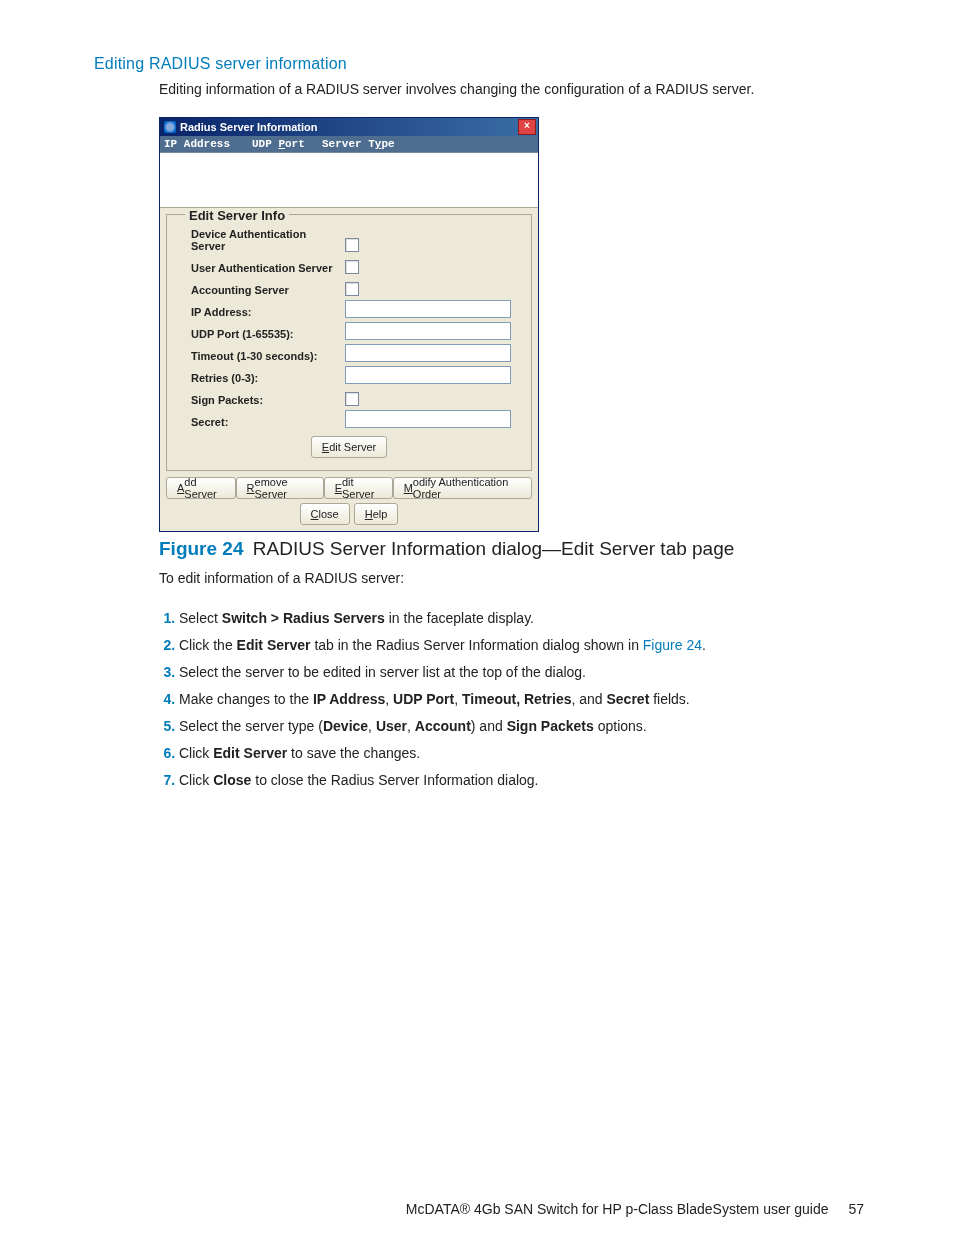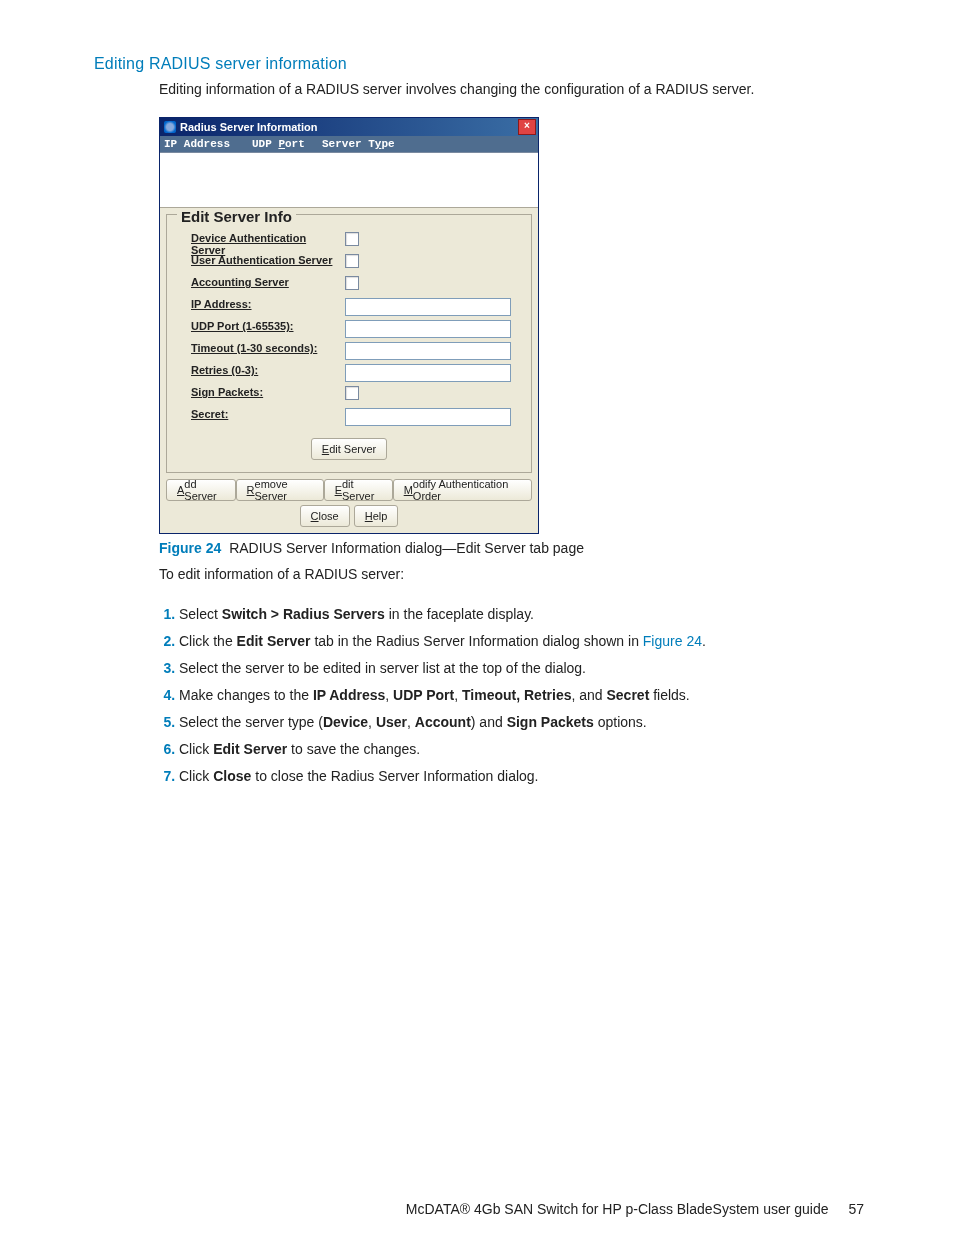--- a/index.html
+++ b/index.html
@@ -90,34 +90,33 @@
     border-bottom:1px solid #aca899;
   }
   .fieldset {
     border:1px solid #aca899;
     margin: 6px 6px 6px 6px;
     padding: 8px 6px 12px 6px;
   }
   .fieldset .legend {
     position:relative;
     top:-15px;
-    left:4px;
+    left:12px;
     background:#ece9d8;
     padding:0 4px;
-    font-size:15px;
+    font-size:13px;
     font-weight:bold;
     display:inline-block;
   }
   .form-rows { margin-top:-8px; }
   .row {
     display:flex;
-    align-items:flex-start;
+    align-items:flex-end;
     height:22px;
     margin-bottom:0px;
-    text-decoration:underline;
   }
   .row label {
     width:150px;
     padding-left:18px;
     font-size:11px;
     font-weight:bold;
   }
   .fake-checkbox {
     width:12px;height:12px;
     border:1px solid #7a8aa0;
@@ -155,21 +154,21 @@
   .bottomrow {
     display:flex;
     justify-content:center;
     gap:4px;
     padding:0 0 6px 0;
   }
   .ul{text-decoration:underline;}
   
   .caption {
     margin: 6px 0 10px 65px;
-    font-size:14px;
+    font-size:19px;
   }
   .caption .fig-label { color:#007dba;font-weight:bold;margin-right:4px;}
   .lead { margin:0 0 22px 65px; }
   ol.steps {
     margin:12px 0 0 65px;
     padding-left:20px;
   }
   ol.steps li {
     margin-bottom:6px;
     line-height:1.5;

